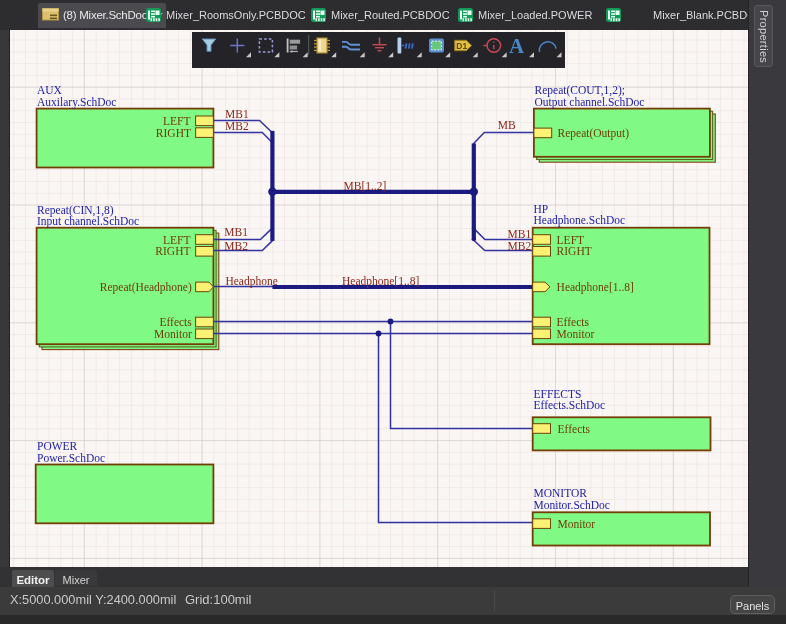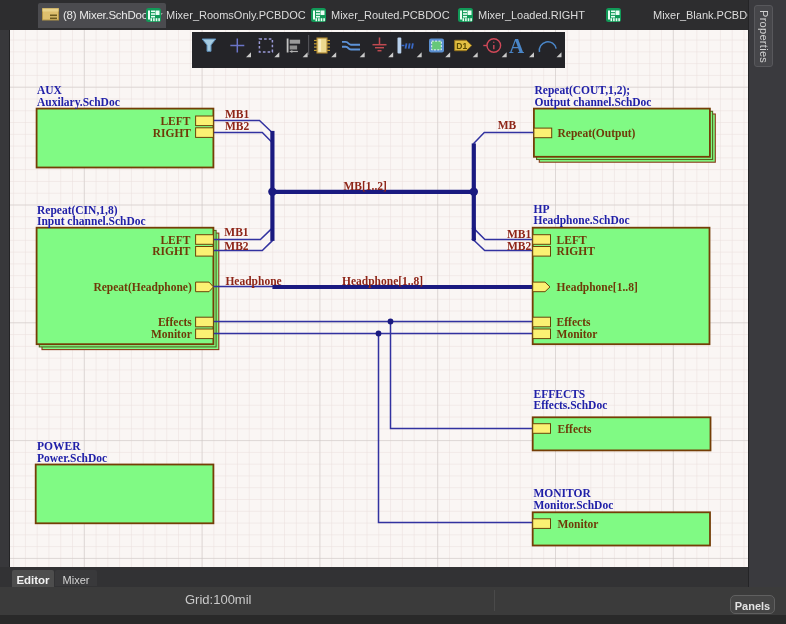--- a/index.html
+++ b/index.html
@@ -4,38 +4,38 @@
 <style>
   html,body{margin:0;padding:0;}
   body{width:786px;height:624px;overflow:hidden;background:#2c2c2e;font-family:"Liberation Sans",sans-serif;position:relative;}
   .abs{position:absolute;}
   
   #topbar{left:0;top:0;width:786px;height:30px;background:#2d2d2f;}
   #activetab{left:10px;top:3px;width:128px;height:25px;background:#4b4b4f;border-radius:2px 2px 0 0;margin-left:28px;}
   #activetab .txt{position:absolute;left:25px;top:6px;font-size:11.5px;color:#e9e9e9;letter-spacing:-0.25px;}
   .tabtxt{font-size:11px;color:#dcdcdc;top:9px;}
   
-  #canvas{left:10px;top:30px;width:738px;height:537px;background:#b91c1c;font-weight:bold;}
+  #canvas{left:10px;top:30px;width:738px;height:537px;background:#b91c1c;}
   
   #toolbar{left:192px;top:32px;width:373px;height:36px;background:#242428;}
   
   #sidebar{left:748px;top:0px;width:38px;height:616px;background:#3a3a3e;border-left:1px solid #242426;}
   #proptab{left:754px;top:5px;width:17px;height:60px;background:#46464a;border:1px solid #58585c;border-radius:3px;}
   #proptab span{position:absolute;left:3px;top:4px;writing-mode:vertical-rl;font-size:11px;color:#d0d0d0;letter-spacing:0.3px;}
   
   #edbar{left:0;top:567px;width:748px;height:20px;background:#323234;}
   #edtab{left:12px;top:570px;width:42px;height:28px;background:#4d4d4d;border-radius:2px 2px 0 0;text-align:center;}
   #edtab span{font-size:11.5px;font-weight:bold;color:#f2f2f2;line-height:16px;}
   #mxtab{left:55px;top:570px;width:42px;height:16px;background:#39393b;border-radius:2px 2px 0 0;text-align:center;}
   #mxtab span{font-size:11px;color:#d4d4d4;line-height:16px;}
   #statusbar{left:0;top:587px;width:786px;height:28px;background:#3b3b3b;}
   #statustxt{left:10px;top:5px;font-size:12.8px;color:#c9c9c9;}
   #gridtxt{left:185px;top:5px;font-size:13px;color:#c9c9c9;}
   #statussep{left:494px;top:3px;width:1px;height:21px;background:#4a4a4a;}
-  #panelsbtn{left:730px;top:8px;width:43px;height:17px;background:#454545;border:1px solid #606060;border-radius:5px;text-align:center;font-weight:bold;}
+  #panelsbtn{left:730px;top:8px;width:43px;height:17px;background:#454545;border:1px solid #606060;border-radius:5px;text-align:center;}
   #panelsbtn span{font-size:11px;color:#e2e2e2;line-height:16px;}
   #bottomstrip{left:0;top:615px;width:786px;height:9px;background:#292929;}
 </style>
 </head>
 <body>
 <div class="abs" id="topbar"></div>
 <div class="abs" style="left:0;top:30px;width:10px;height:537px;background:#38383b;border-right:1.5px solid #232325;box-sizing:border-box;"></div>
 <div class="abs" id="activetab">
   <svg class="abs" style="left:4px;top:5px" width="18" height="14" viewBox="0 0 18 14">
     <rect x="0.5" y="0.5" width="16" height="11.5" fill="#ddbf6e" stroke="#b29548" stroke-width="1"></rect>
@@ -63,21 +63,21 @@
   <rect x="12.3" y="10.2" width="1.6" height="3" fill="#eafff4"></rect>
 </g>
 </defs>
 <use href="#pcbicon" x="146" y="8"></use>
 <use href="#pcbicon" x="311" y="8"></use>
 <use href="#pcbicon" x="458" y="8"></use>
 <use href="#pcbicon" x="606" y="8"></use>
 </svg>
 <div class="abs tabtxt" style="left:166px;text-align:right;">Mixer_RoomsOnly.PCBDOC</div>
 <div class="abs tabtxt" style="left:331px;">Mixer_Routed.PCBDOC</div>
-<div class="abs tabtxt" style="left:478px;">Mixer_Loaded.RIGHT</div>
+<div class="abs tabtxt" style="left:478px;">Mixer_Loaded.POWER</div>
 <div class="abs tabtxt" style="left:626px;margin-left:27px;">Mixer_Blank.PCBDOC</div>
 
 <div class="abs" id="canvas">
 <svg width="738" height="537" viewBox="0 0 738 537" font-family="'Liberation Serif',serif">
 <defs>
 <pattern id="mg" width="11.78" height="11.78" patternUnits="userSpaceOnUse" x="3.12" y="9.58">
   <path d="M0,0 H11.78 M0,0 V11.78" stroke="#eadedc" stroke-width="1" fill="none"></path>
 </pattern>
 <pattern id="Mg" width="117.8" height="117.8" patternUnits="userSpaceOnUse" x="73.8" y="56.7">
   <path d="M0,0 H117.8 M0,0 V117.8" stroke="#c9c5c3" stroke-width="1" fill="none"></path>
@@ -307,17 +307,18 @@
 </svg>
 </div>
 <div class="abs" id="sidebar"></div>
 <div class="abs" id="proptab">
     <span>Properties</span>
   </div>
 <div class="abs" id="edbar"></div>
 <div class="abs" id="edtab"><span>Editor</span></div>
 <div class="abs" id="mxtab"><span>Mixer</span></div>
 <div class="abs" id="statusbar">
+  <div class="abs" id="statustxt">X:5000.000mil Y:2400.000mil</div>
   <div class="abs" id="gridtxt">Grid:100mil</div>
   <div class="abs" id="statussep"></div>
   <div class="abs" id="panelsbtn"><span>Panels</span></div>
 </div>
 <div class="abs" id="bottomstrip"></div>
 
 </body></html>

